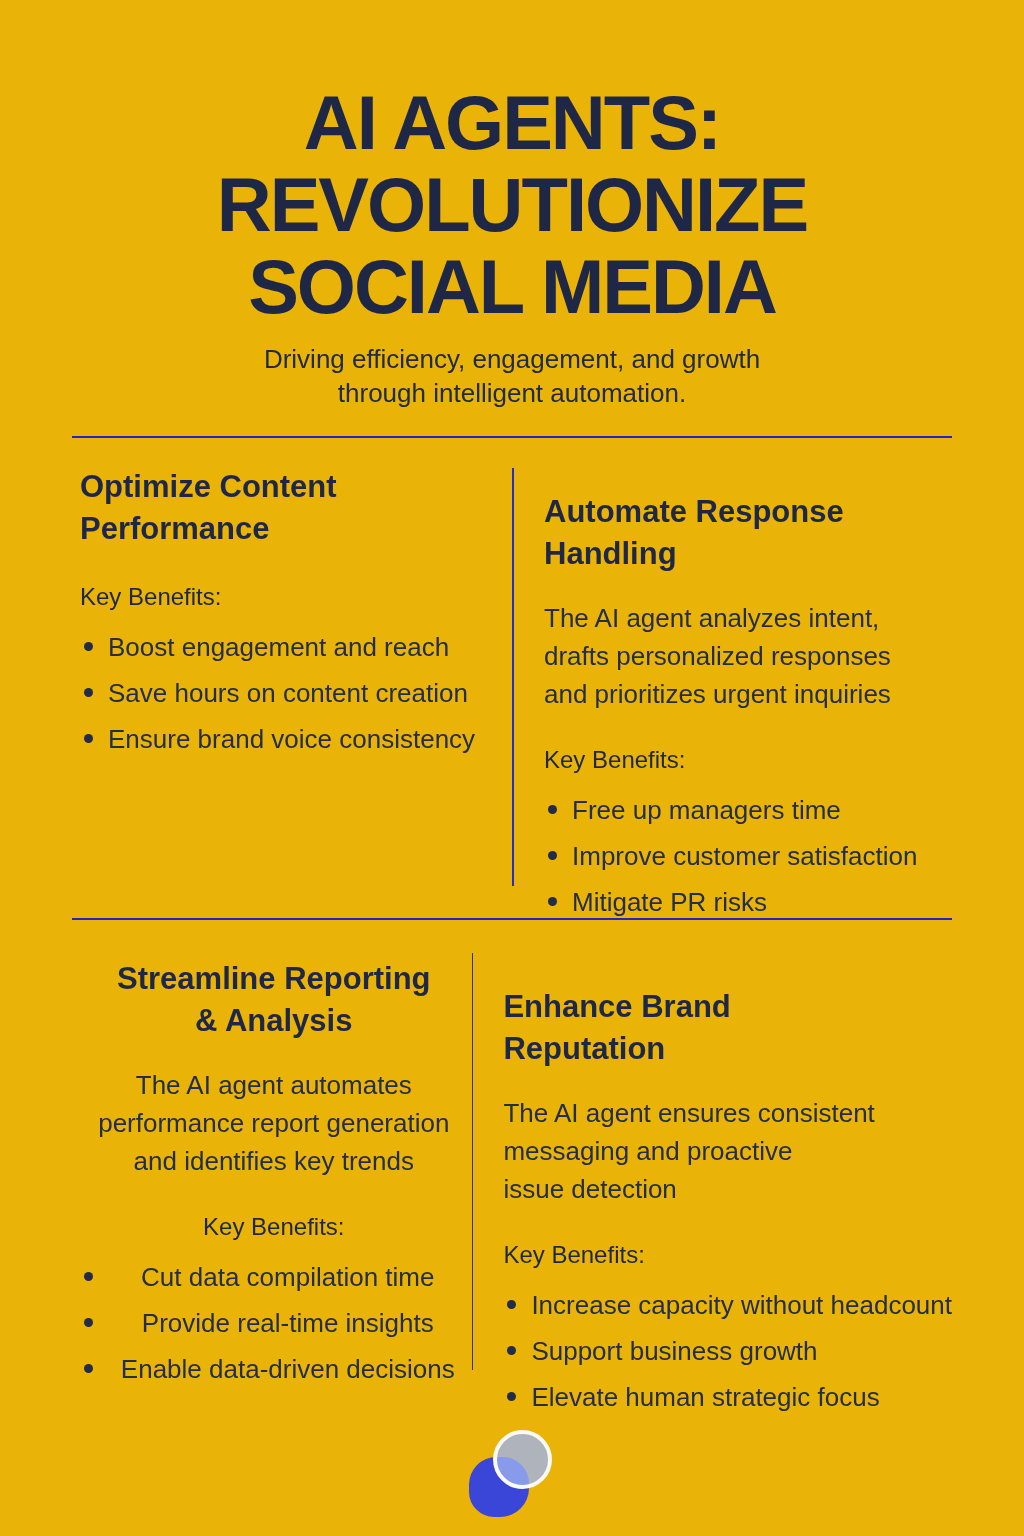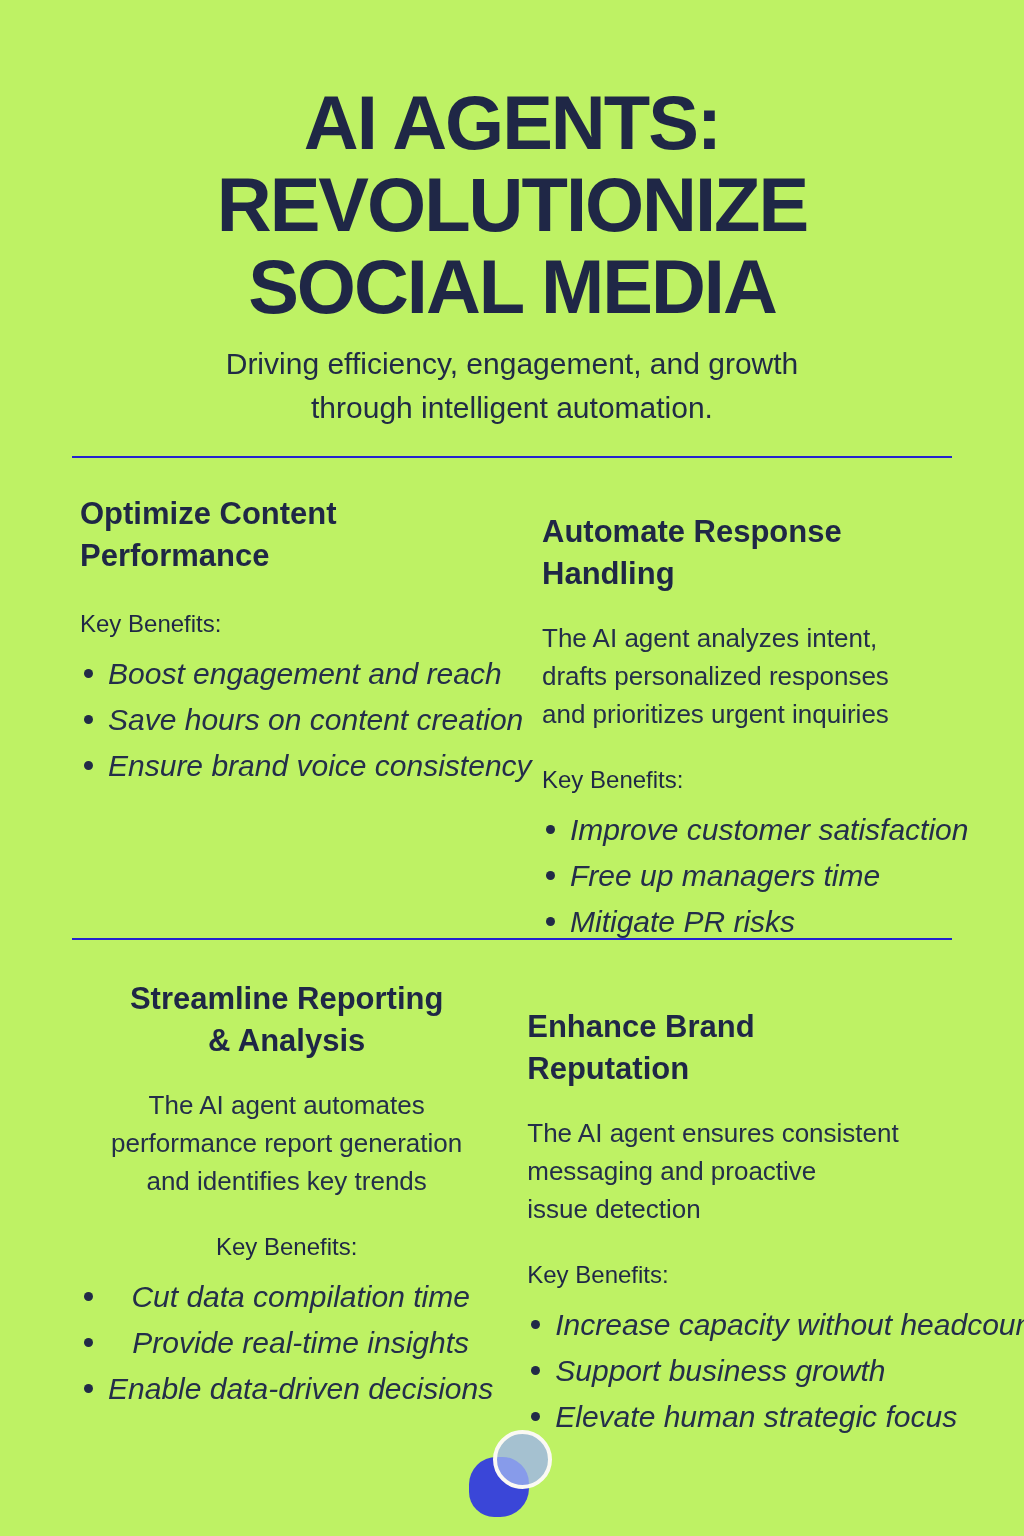--- a/index.html
+++ b/index.html
@@ -4,43 +4,43 @@
 <style>
   html, body {
     margin: 0;
     padding: 0;
     background: #fbf9f3;
   }
   .page {
     position: relative;
     width: 1024px;
     height: 1536px;
-    background: #bef264;
+    background: #eab308;
     font-family: "Liberation Sans", sans-serif;
     color: #222b47;
     overflow: hidden;
   }
   
   .header {
     text-align: center;
     padding-top: 82px;
   }
   .page-title {
     margin: 0;
     font-size: 76px;
     line-height: 82px;
     font-weight: 700;
     letter-spacing: -2px;
     color: #1f2746;
     white-space: pre-line;
   }
   .page-subtitle {
     margin: 14px 0 0 0;
-    font-size: 30px;
-    line-height: 44px;
+    font-size: 26px;
+    line-height: 34px;
     font-weight: 400;
     color: #212b46;
     white-space: pre-line;
   }
   
   .content {
     margin: 0 72px;
   }
   .rule {
     height: 2px;
@@ -57,21 +57,21 @@
     width: 2px;
     background: #2330c8;
   }
   .row-1 .vdiv { margin: 30px 0 32px 0; }
   .row-2 .vdiv { margin: 33px 0 10px 0; }
   .col {
     box-sizing: border-box;
   }
   .col-left {
     width: 440px;
-    padding: 35px 4px 0 8px;
+    padding: 28px 4px 0 8px;
   }
   .col-right {
     flex: 1;
     padding: 53px 0 0 30px;
   }
   .row-2 .col-left  { padding-top: 38px; text-align: center; }
   .row-2 .col-right { padding-top: 38px; margin-top: 28px; }
   .section-heading {
     margin: 0;
     font-size: 31px;
@@ -95,26 +95,25 @@
     color: #1f2746;
   }
   .benefits-list {
     list-style: none;
     margin: 16px 0 0 0;
     padding: 0;
   }
   .benefits-list li {
     position: relative;
     padding-left: 28px;
-    font-size: 30px;
+    font-size: 26px;
     line-height: 34px;
     margin-top: 12px;
     color: #242e4a;
     white-space: nowrap;
-    font-style: italic;
   }
   .benefits-list li:first-child { margin-top: 0; }
   .bullet-dot {
     position: absolute;
     left: 4px;
     top: 12px;
     width: 9px;
     height: 9px;
     border-radius: 50%;
     background: #222b47;
@@ -183,22 +182,22 @@
       </div>
       <div class="vdiv"></div>
       <div class="col col-right">
         <h2 class="section-heading">Automate Response
 Handling</h2>
         <p class="section-body">The AI agent analyzes intent,
 drafts personalized responses
 and prioritizes urgent inquiries</p>
         <h3 class="benefits-label">Key Benefits:</h3>
         <ul class="benefits-list">
+          <li><span class="bullet-dot"></span><span>Free up managers time</span></li>
           <li><span class="bullet-dot"></span><span>Improve customer satisfaction</span></li>
-          <li><span class="bullet-dot"></span><span>Free up managers time</span></li>
           <li><span class="bullet-dot"></span><span>Mitigate PR risks</span></li>
         </ul>
       </div>
     </div>
 
     <div class="rule mid-rule"></div>
 
     <div class="row row-2">
       <div class="col col-left">
         <h2 class="section-heading">Streamline Reporting

